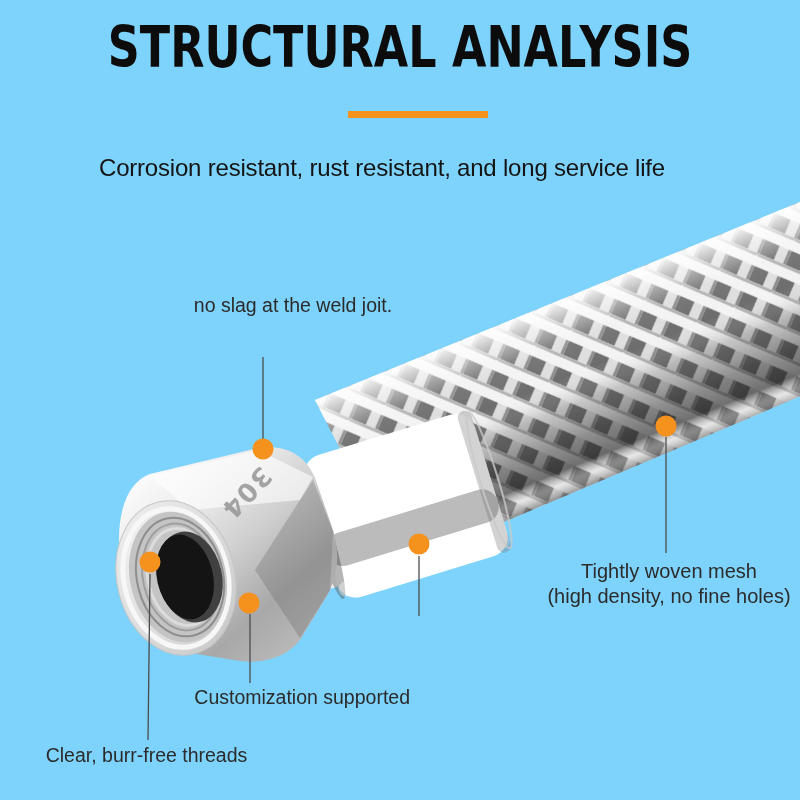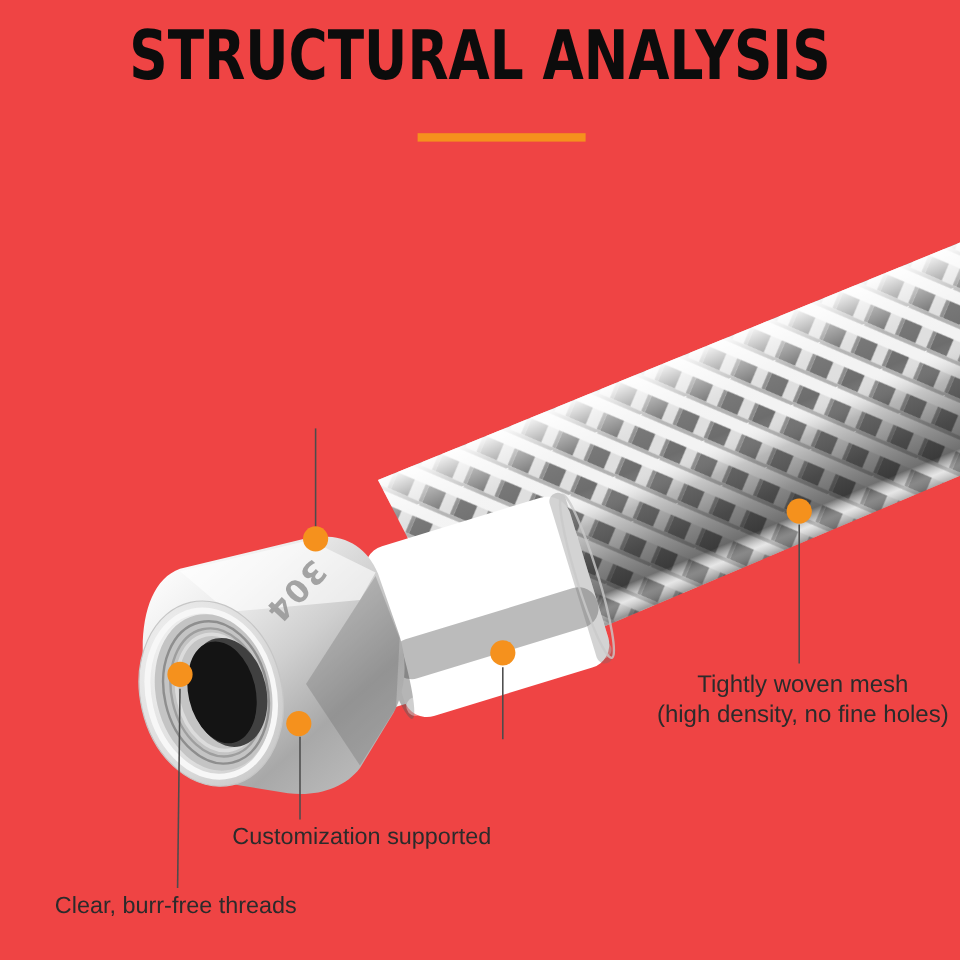--- a/index.html
+++ b/index.html
@@ -1,17 +1,17 @@
 <!DOCTYPE html>
 <html><head>
 <meta charset="utf-8">
 <style>
   html,body{margin:0;padding:0;background:#ffffff;}
   .stage{
-    position:relative;width:800px;height:800px;background:#ef4444;overflow:hidden;
+    position:relative;width:800px;height:800px;background:#7dd3fc;overflow:hidden;
     font-family:"Liberation Sans",sans-serif;color:#1a1a1a;
   }
   .title{
     position:absolute;left:0;top:14px;width:800px;margin:0;
     text-align:center;font-family:"DejaVu Sans",sans-serif;
     font-size:57px;font-weight:800;letter-spacing:0;color:#0c0c0c;
     transform:scaleX(0.78);transform-origin:50% 0;white-space:nowrap;
   }
   .divider{
     position:absolute;left:348px;top:111px;width:140px;height:7px;background:#f5911d;
@@ -22,33 +22,34 @@
   }
   .subtitle span{display:block;}
   .callout{
     position:absolute;text-align:center;
     font-size:19.5px;line-height:24px;color:#2b2b2b;
   }
   .callout span{display:block;}
   .co-welding{left:90px;top:293px;width:406px;}
   .co-mesh{left:519px;top:559px;width:300px;font-size:20px;line-height:25px;}
   .co-clamps{left:302px;top:619px;width:235px;}
-  .co-custom{left:180px;top:685px;width:243px;}
+  .co-custom{left:167px;top:685px;width:243px;text-align:right;}
   .co-threads{left:33px;top:743px;width:227px;}
   svg.product{position:absolute;left:0;top:0;}
 </style>
 </head>
 <body>
 
 <div class="stage">
 
   <h1 class="title">STRUCTURAL ANALYSIS</h1>
   <div class="divider"></div>
 
   <div class="subtitle">
+    <span>Corrosion resistant, rust resistant, and long service life</span>
   </div>
 
   <svg class="product" width="800" height="800" viewBox="0 0 800 800" xmlns="http://www.w3.org/2000/svg">
     <defs>
       <pattern id="braidP" width="40" height="40" patternUnits="userSpaceOnUse" patternTransform="rotate(-22)">
         <rect width="40" height="40" fill="#6d6d6d"></rect>
         <g stroke="#dedede" stroke-width="13" fill="none">
           <path d="M-20,20 L20,-20 M0,40 L40,0 M20,60 L60,20"></path>
         </g>
         <g stroke="#8a8a8a" stroke-width="3" fill="none">
@@ -169,20 +170,21 @@
     <g>
       <circle cx="263" cy="449" r="10.5" fill="#f5911d"></circle>
       <circle cx="666" cy="426" r="10.5" fill="#f5911d"></circle>
       <circle cx="419" cy="544" r="10.5" fill="#f5911d"></circle>
       <circle cx="249" cy="603" r="10.5" fill="#f5911d"></circle>
       <circle cx="150" cy="562" r="10.5" fill="#f5911d"></circle>
     </g>
   </svg>
 
   <div class="callout co-welding">
+    <span>no slag at the weld joit.</span>
   </div>
 
   <div class="callout co-mesh">
     <span>Tightly woven mesh</span>
     <span>(high density, no fine holes)</span>
   </div>
 
 
   <div class="callout co-custom">
     <span>Customization supported</span>

